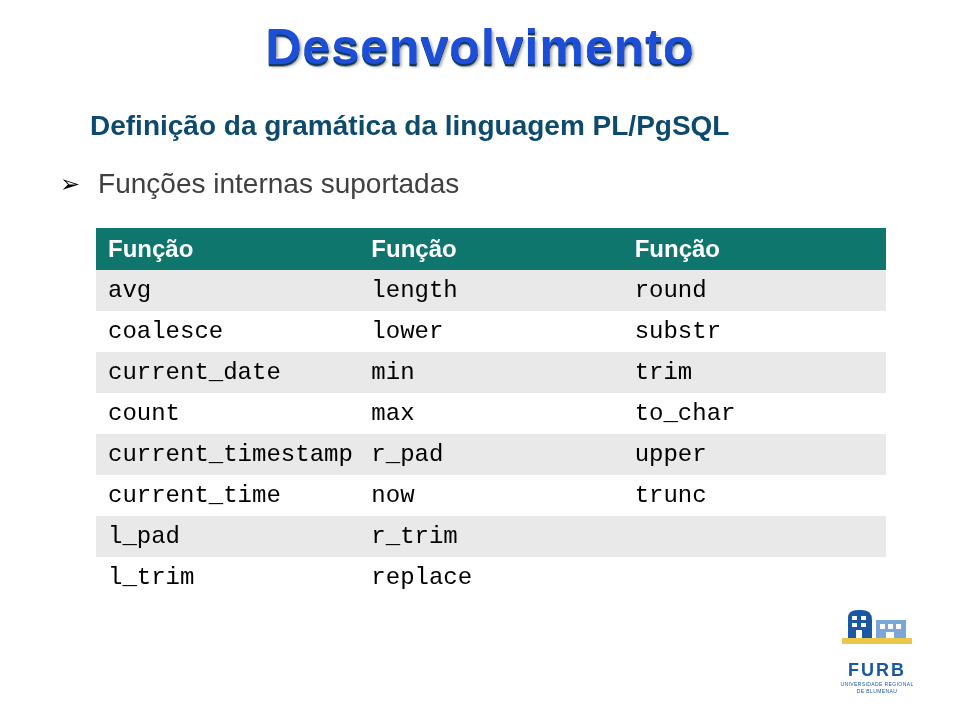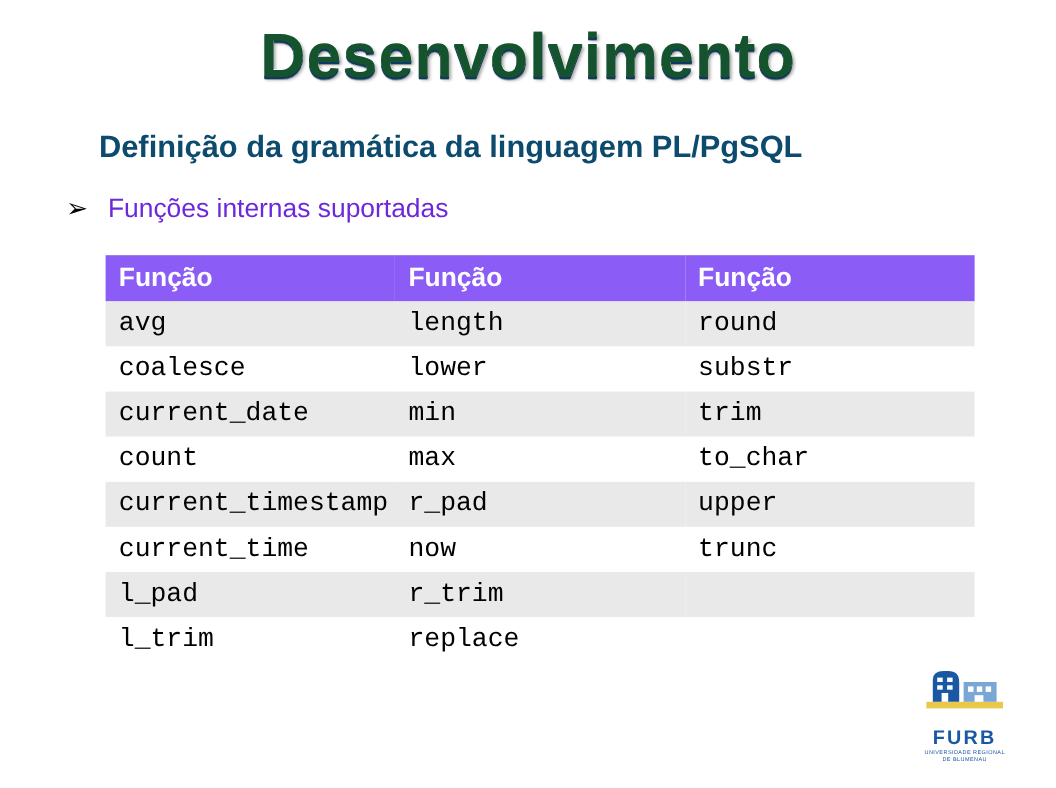--- a/index.html
+++ b/index.html
@@ -4,23 +4,23 @@
 <style>
   * { margin: 0; padding: 0; box-sizing: border-box; }
   html, body { width: 960px; height: 716px; overflow: hidden; }
   body {
     font-family: Arial, Helvetica, sans-serif;
     background: #ffffff;
     position: relative;
     padding: 0 50px;
   }
   .title {
-    font-size: 57px;
+    font-size: 50px;
     font-weight: bold;
-    color: #14532d;
+    color: #1d4ed8;
     text-align: center;
     letter-spacing: 1px;
     margin-top: 18px;
     margin-bottom: 34px;
     text-shadow:
       0 -1px 0 #fff,
       0 1px 0 #0d3a63,
       0 2px 0 #0d3a63,
       0 3px 0 rgba(0,0,0,0.25),
       2px 3px 3px rgba(0,0,0,0.35),
@@ -39,34 +39,34 @@
     margin-left: 10px;
     margin-bottom: 28px;
   }
   .arrow-icon {
     font-size: 24px;
     color: #000;
     margin-right: 18px;
     line-height: 1;
   }
   .bullet-text {
-    font-size: 24px;
-    color: #6d28d9;
+    font-size: 28px;
+    color: #404040;
   }
   .table-wrap {
     margin-left: 46px;
     width: 790px;
   }
   table {
     width: 100%;
     border-collapse: collapse;
     table-layout: fixed;
   }
   th {
-    background: #8b5cf6;
+    background: #0f766e;
     color: #fff;
     text-align: left;
     font-size: 24px;
     font-weight: bold;
     font-family: Arial, sans-serif;
     padding: 7px 10px 7px 12px;
   }
   td {
     font-family: "Courier New", Courier, monospace;
     font-size: 24px;

